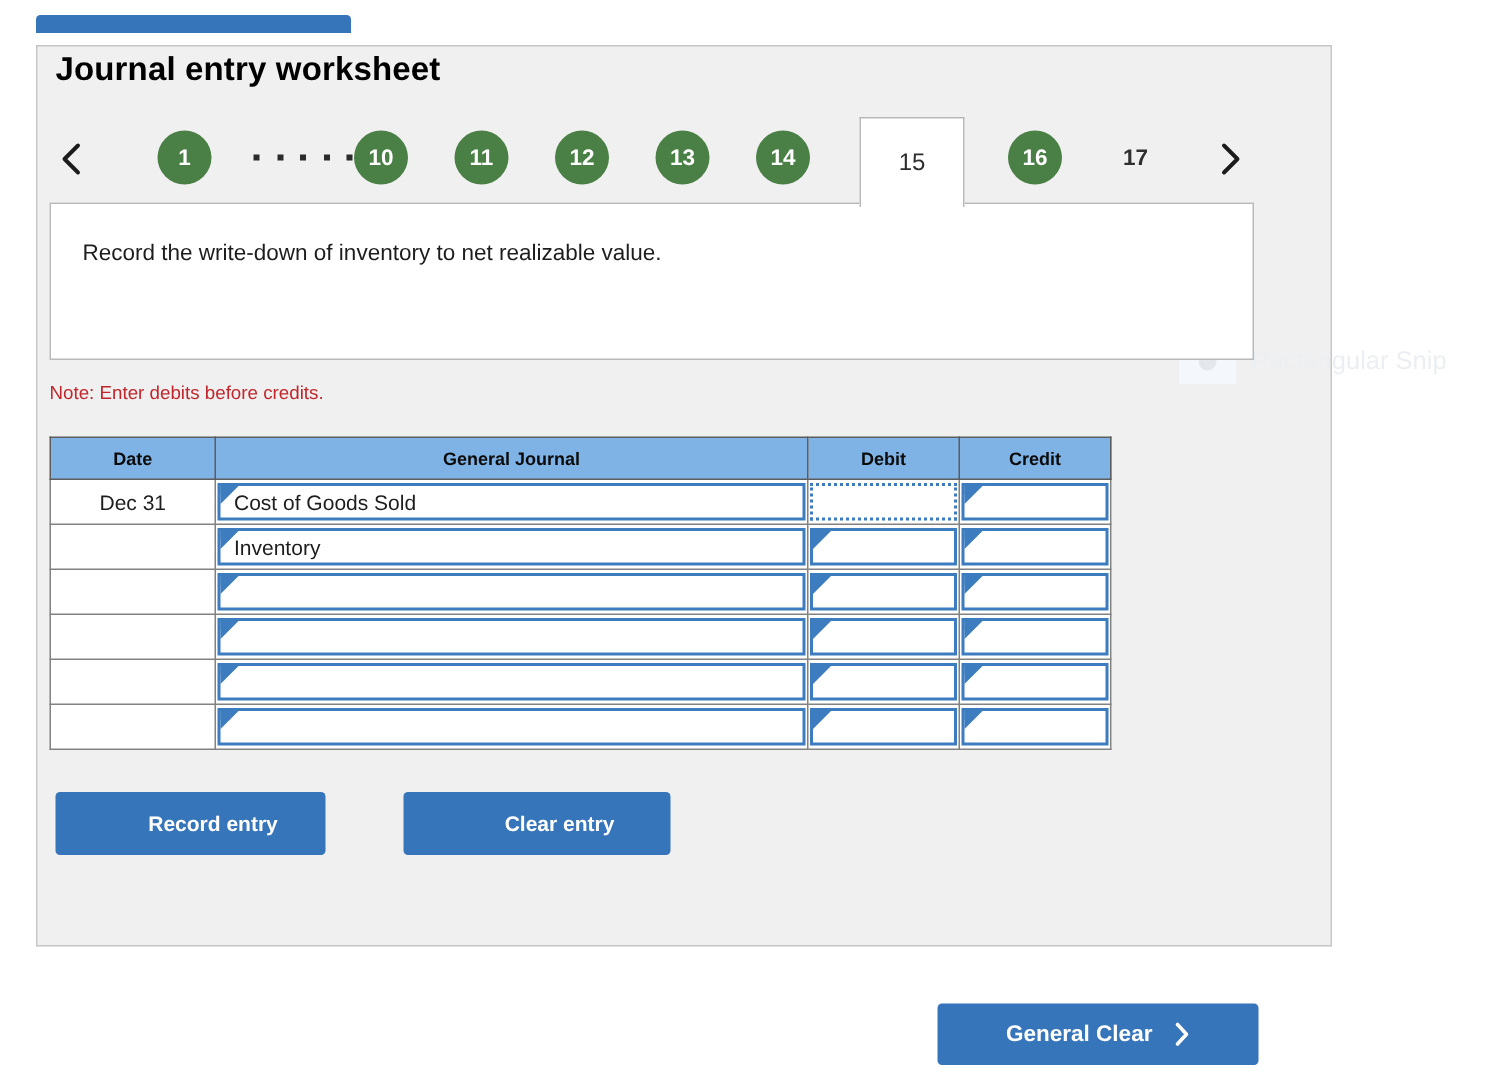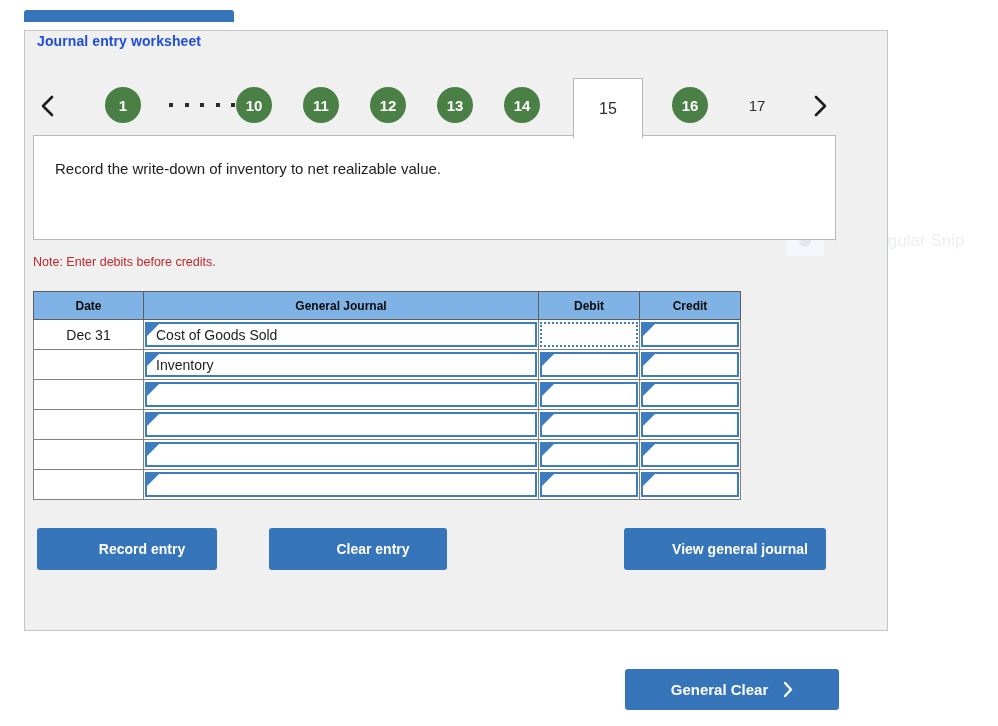--- a/index.html
+++ b/index.html
@@ -23,21 +23,21 @@
   
   .panel {
     position: absolute; left: 24px; top: 30px;
     width: 864px; height: 601px;
     background: #f0f0f0;
     border: 1px solid #c6c6c6;
   }
 
   .panel-title {
     position: absolute; left: 37px; top: 33px;
-    font-size: 14px; font-weight: bold; color: #1d4ed8;
+    font-size: 22px; font-weight: bold; color: #000000;
     letter-spacing: .1px;
   }
 
   
   .tabnav {
     position: absolute; left: 33px; top: 75px;
     width: 800px; height: 63px;
   }
   .arrow {
     position: absolute; top: 14px;
@@ -51,21 +51,21 @@
 
   .pill {
     position: absolute; top: 12px;
     width: 36px; height: 36px; border-radius: 50%;
     background: #4a8046; color: #ffffff;
     font-size: 15px; font-weight: bold;
     display: flex; align-items: center; justify-content: center;
     cursor: pointer;
   }
   .pill.plain {
-    background: transparent; color: #2f2f2f; font-weight: normal;
+    background: transparent; color: #2f2f2f; font-weight: bold;
     font-size: 15px;
   }
   .dots {
     position: absolute; top: 22px; left: 136px;
     width: 66px; height: 16px;
     display: flex; align-items: center; justify-content: space-between;
   }
   .dots i { width: 4px; height: 4px; background: #2b2b2b; display: block; }
 
   .tab-active {
@@ -423,23 +423,20 @@
       </tr>
     </tbody>
   </table>
 
   <button class="btn btn-record">
     <span>Record entry</span>
   </button>
   <button class="btn btn-clear">
     <span>Clear entry</span>
   </button>
-  <button class="btn btn-view">
-    <span>View general journal</span>
-  </button>
 
 
   <button class="navbtn nav-gl">
     <span>General Clear</span>
     <span>
       <svg width="11" height="17" viewBox="0 0 11 17">
         <polyline points="3,2 9,8.5 3,15" fill="none" stroke="#ffffff" stroke-width="2.4" stroke-linecap="round" stroke-linejoin="round"></polyline>
       </svg>
     </span>
   </button>

